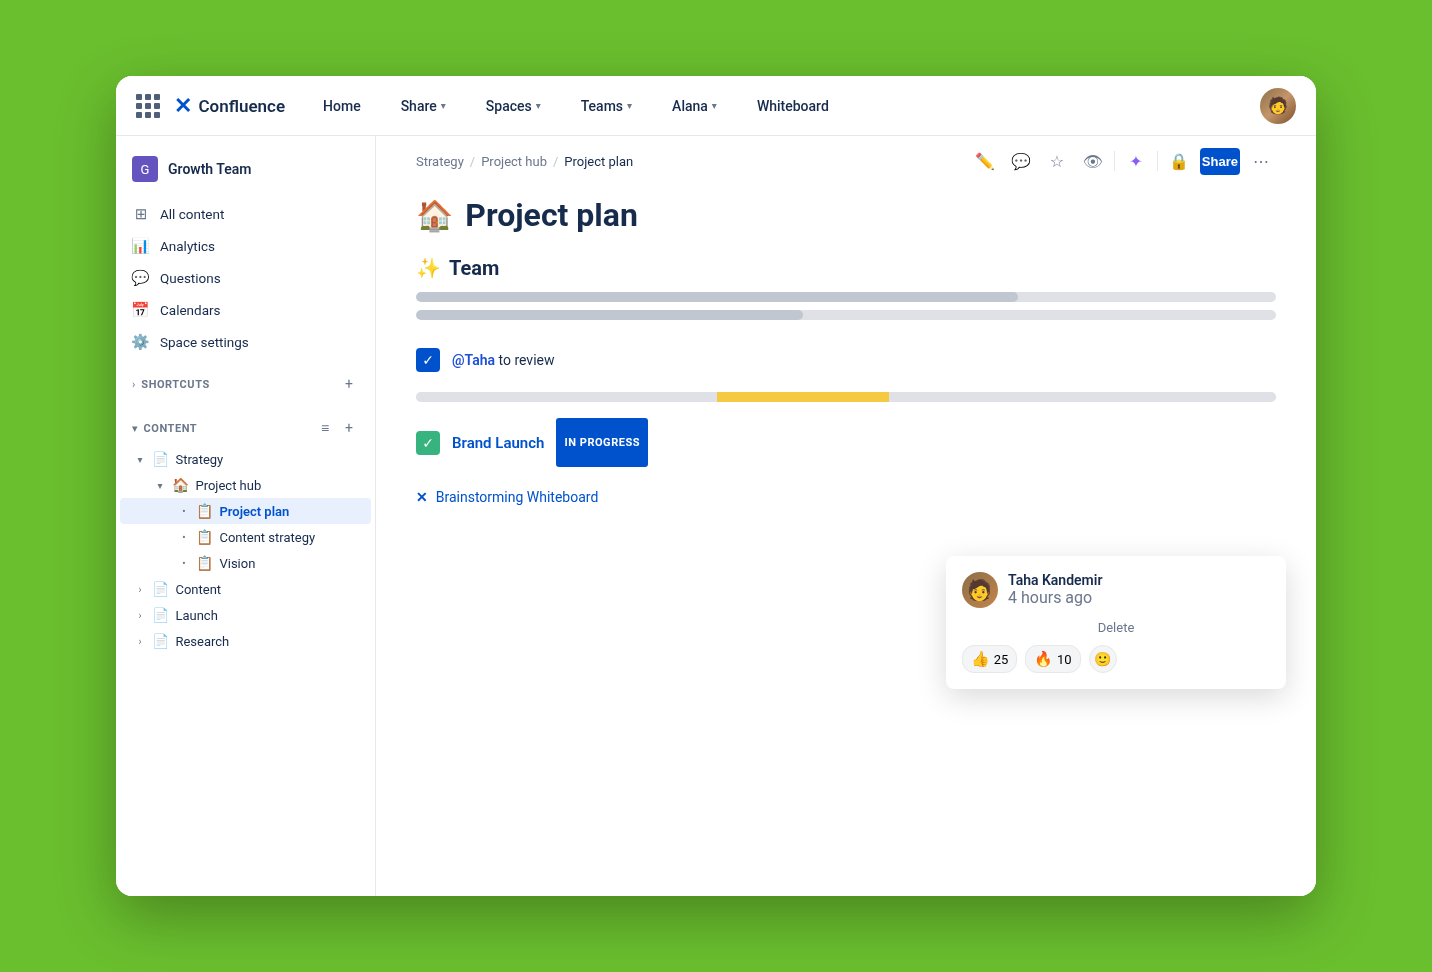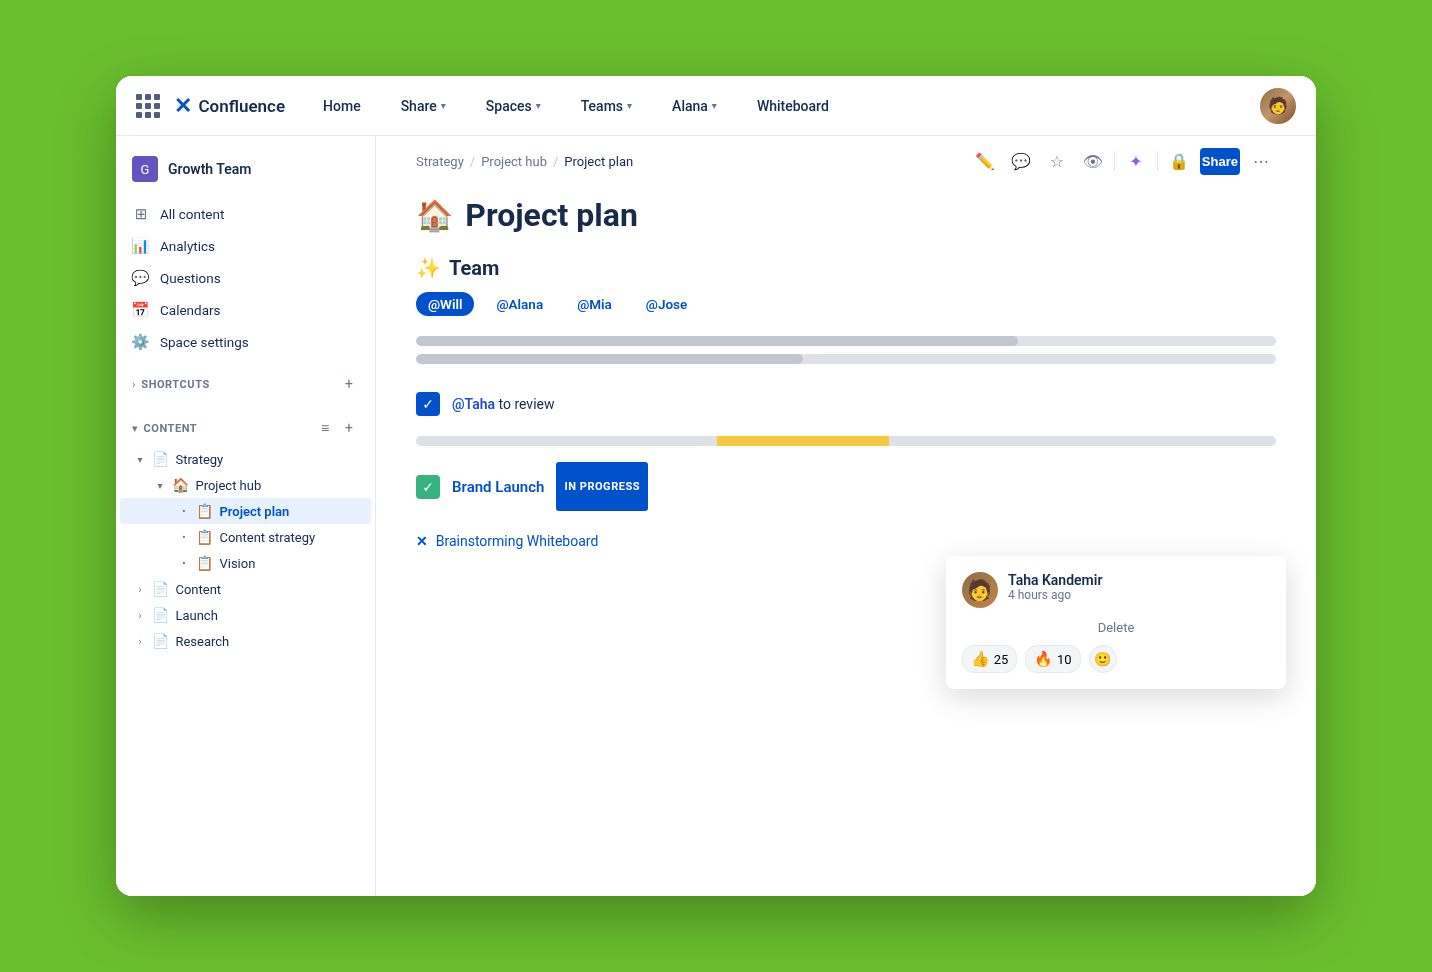--- a/index.html
+++ b/index.html
@@ -404,21 +404,21 @@
       flex-shrink: 0;
       overflow: hidden;
     }
     .comment-meta { flex: 1; }
     .comment-author {
       font-size: 14px;
       font-weight: 600;
       color: #172b4d;
     }
     .comment-time {
-      font-size: 12px;
+      font-size: 16px;
       color: #6b778c;
     }
     .comment-body {
       font-size: 14px;
       color: #172b4d;
       line-height: 1.5;
       margin-bottom: 12px;
     }
     .comment-delete {
       font-size: 13px;
@@ -625,26 +625,20 @@
         <h1 class="page-title">
           <span class="title-emoji">🏠</span>
           <span>Project plan</span>
         </h1>
       </div>
 
       <div class="section-heading">
         <span>✨</span>
         <span>Team</span>
       </div>
-      <div class="mentions-row">
-        <span class="mention-tag active">@Will</span>
-        <span class="mention-tag normal">@Alana</span>
-        <span class="mention-tag normal">@Mia</span>
-        <span class="mention-tag normal">@Jose</span>
-      </div>
 
       <div class="progress-bars">
         <div class="progress-bar-row">
           <div class="progress-bar-track">
             <div class="progress-bar-fill" style="width:70%; background:#c1c7d0;"></div>
           </div>
         </div>
         <div class="progress-bar-row">
           <div class="progress-bar-track">
             <div class="progress-bar-fill" style="width:45%; background:#c1c7d0;"></div>

